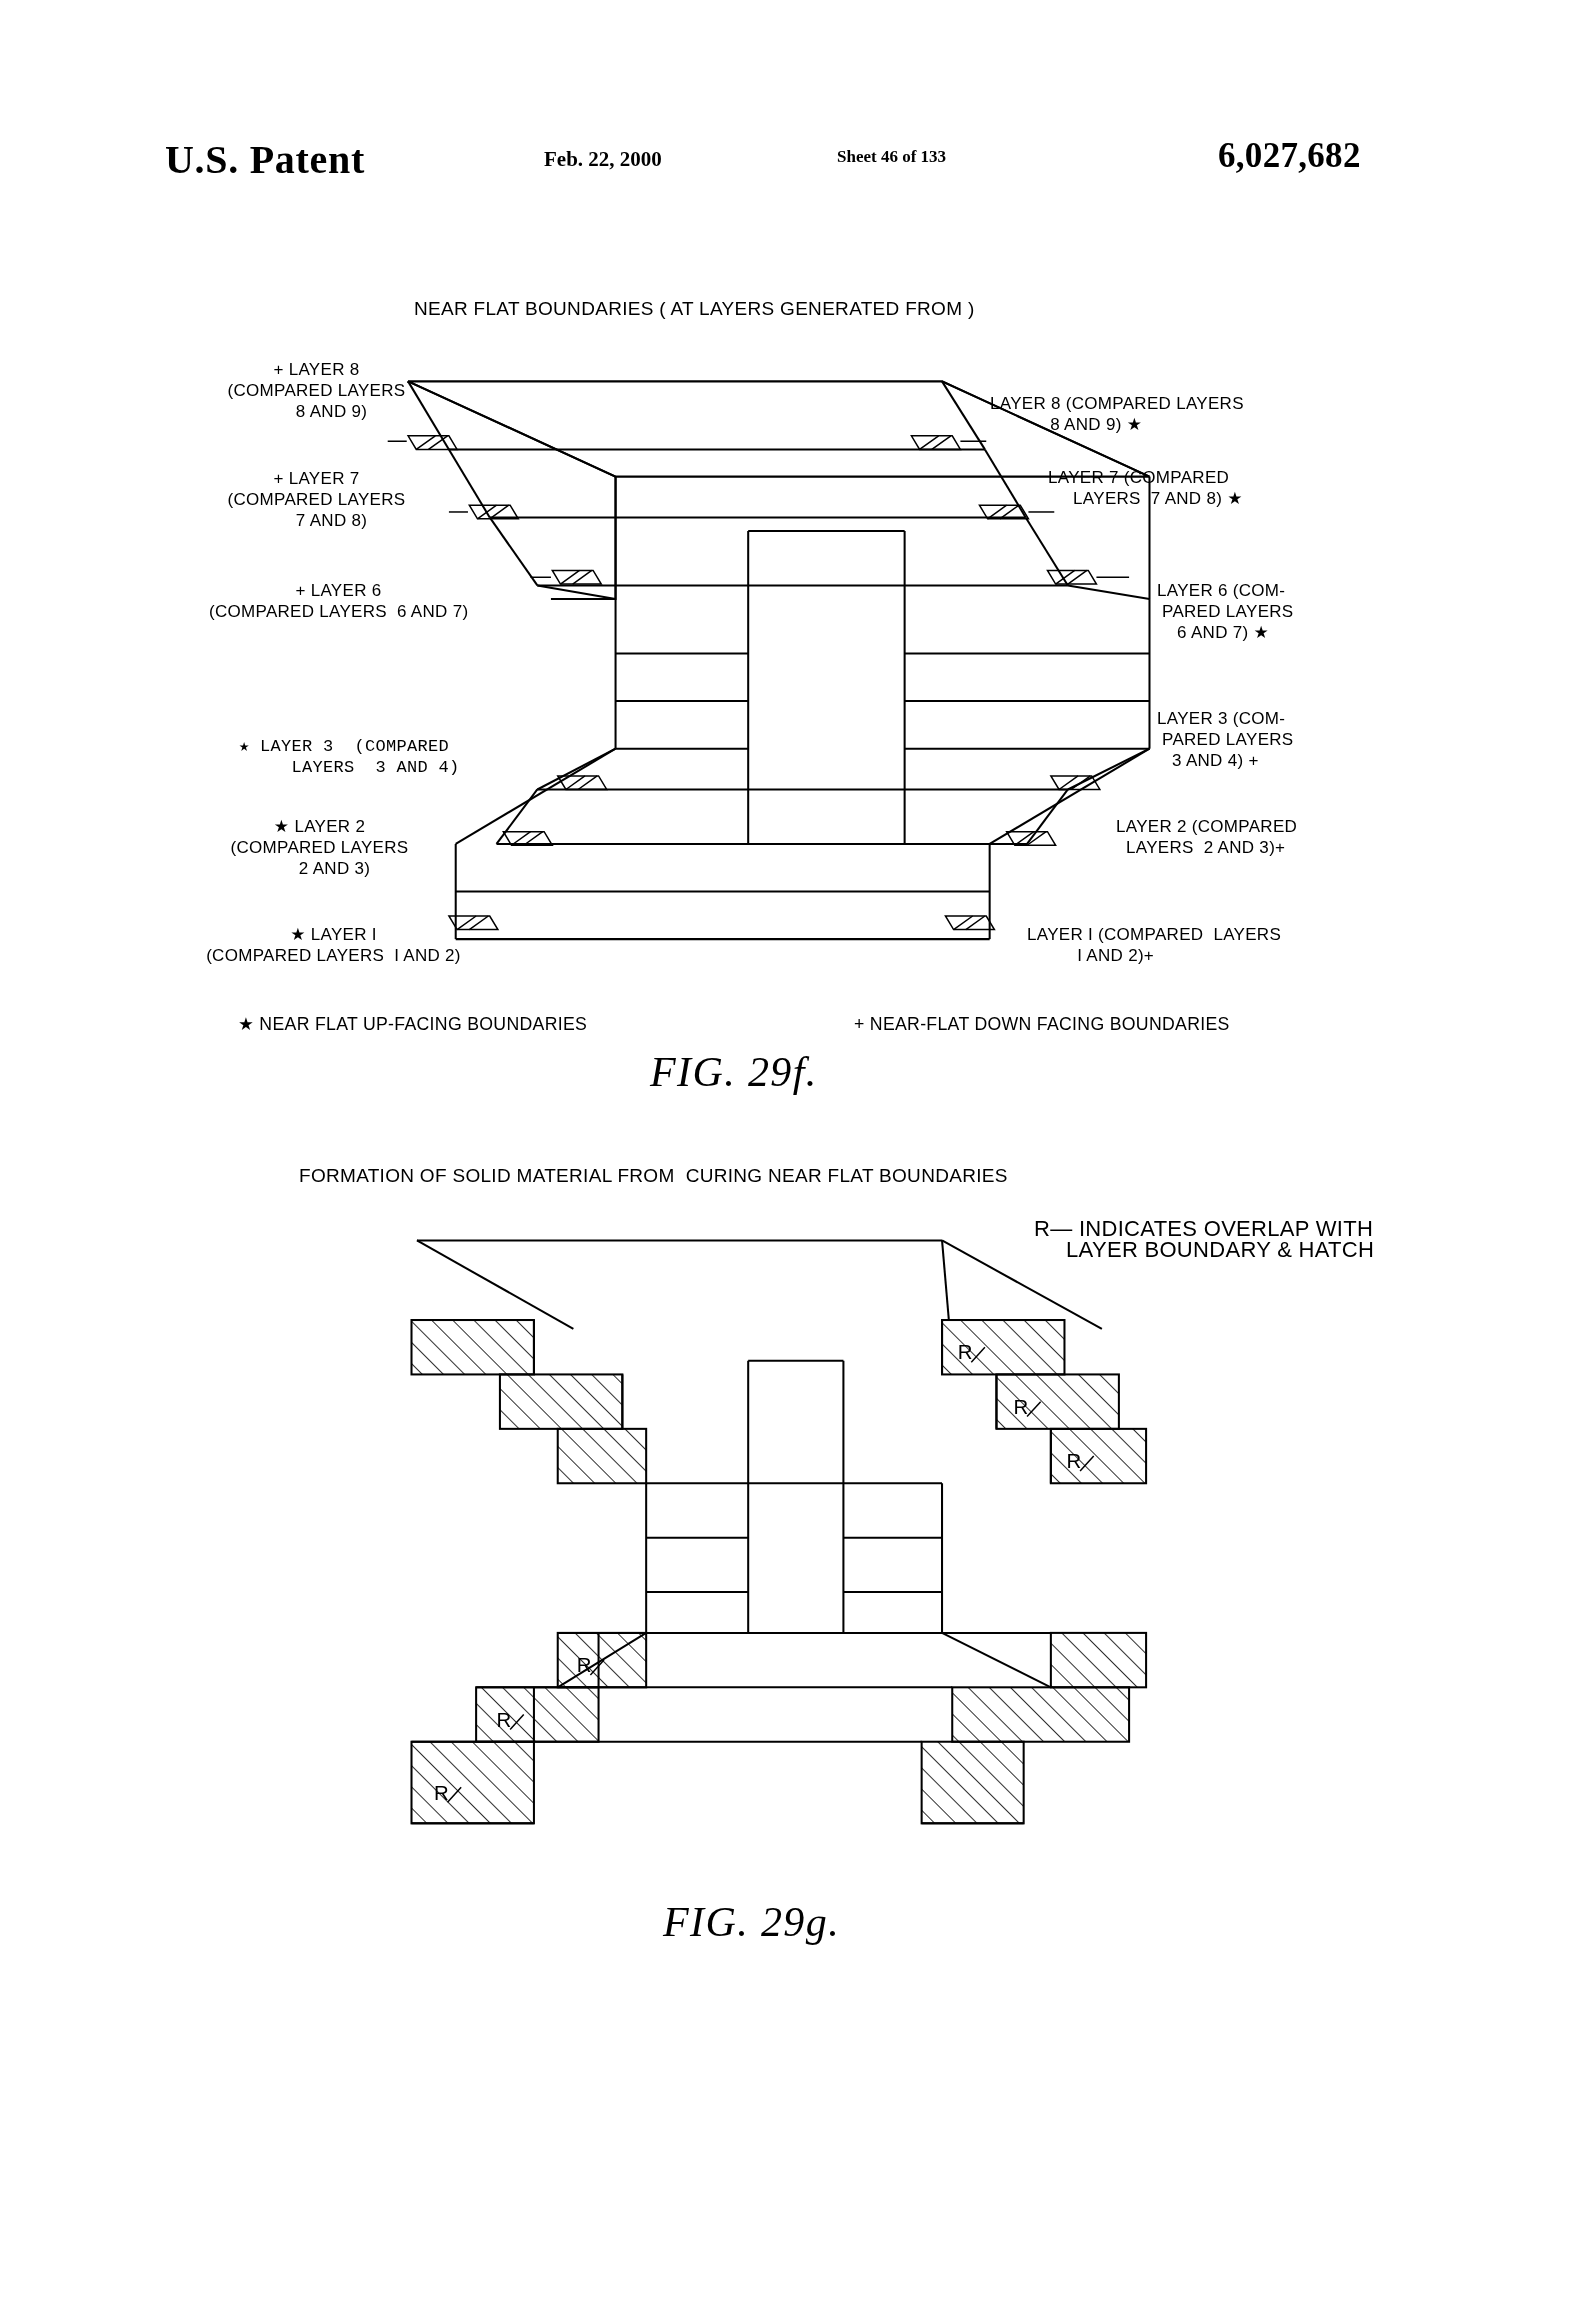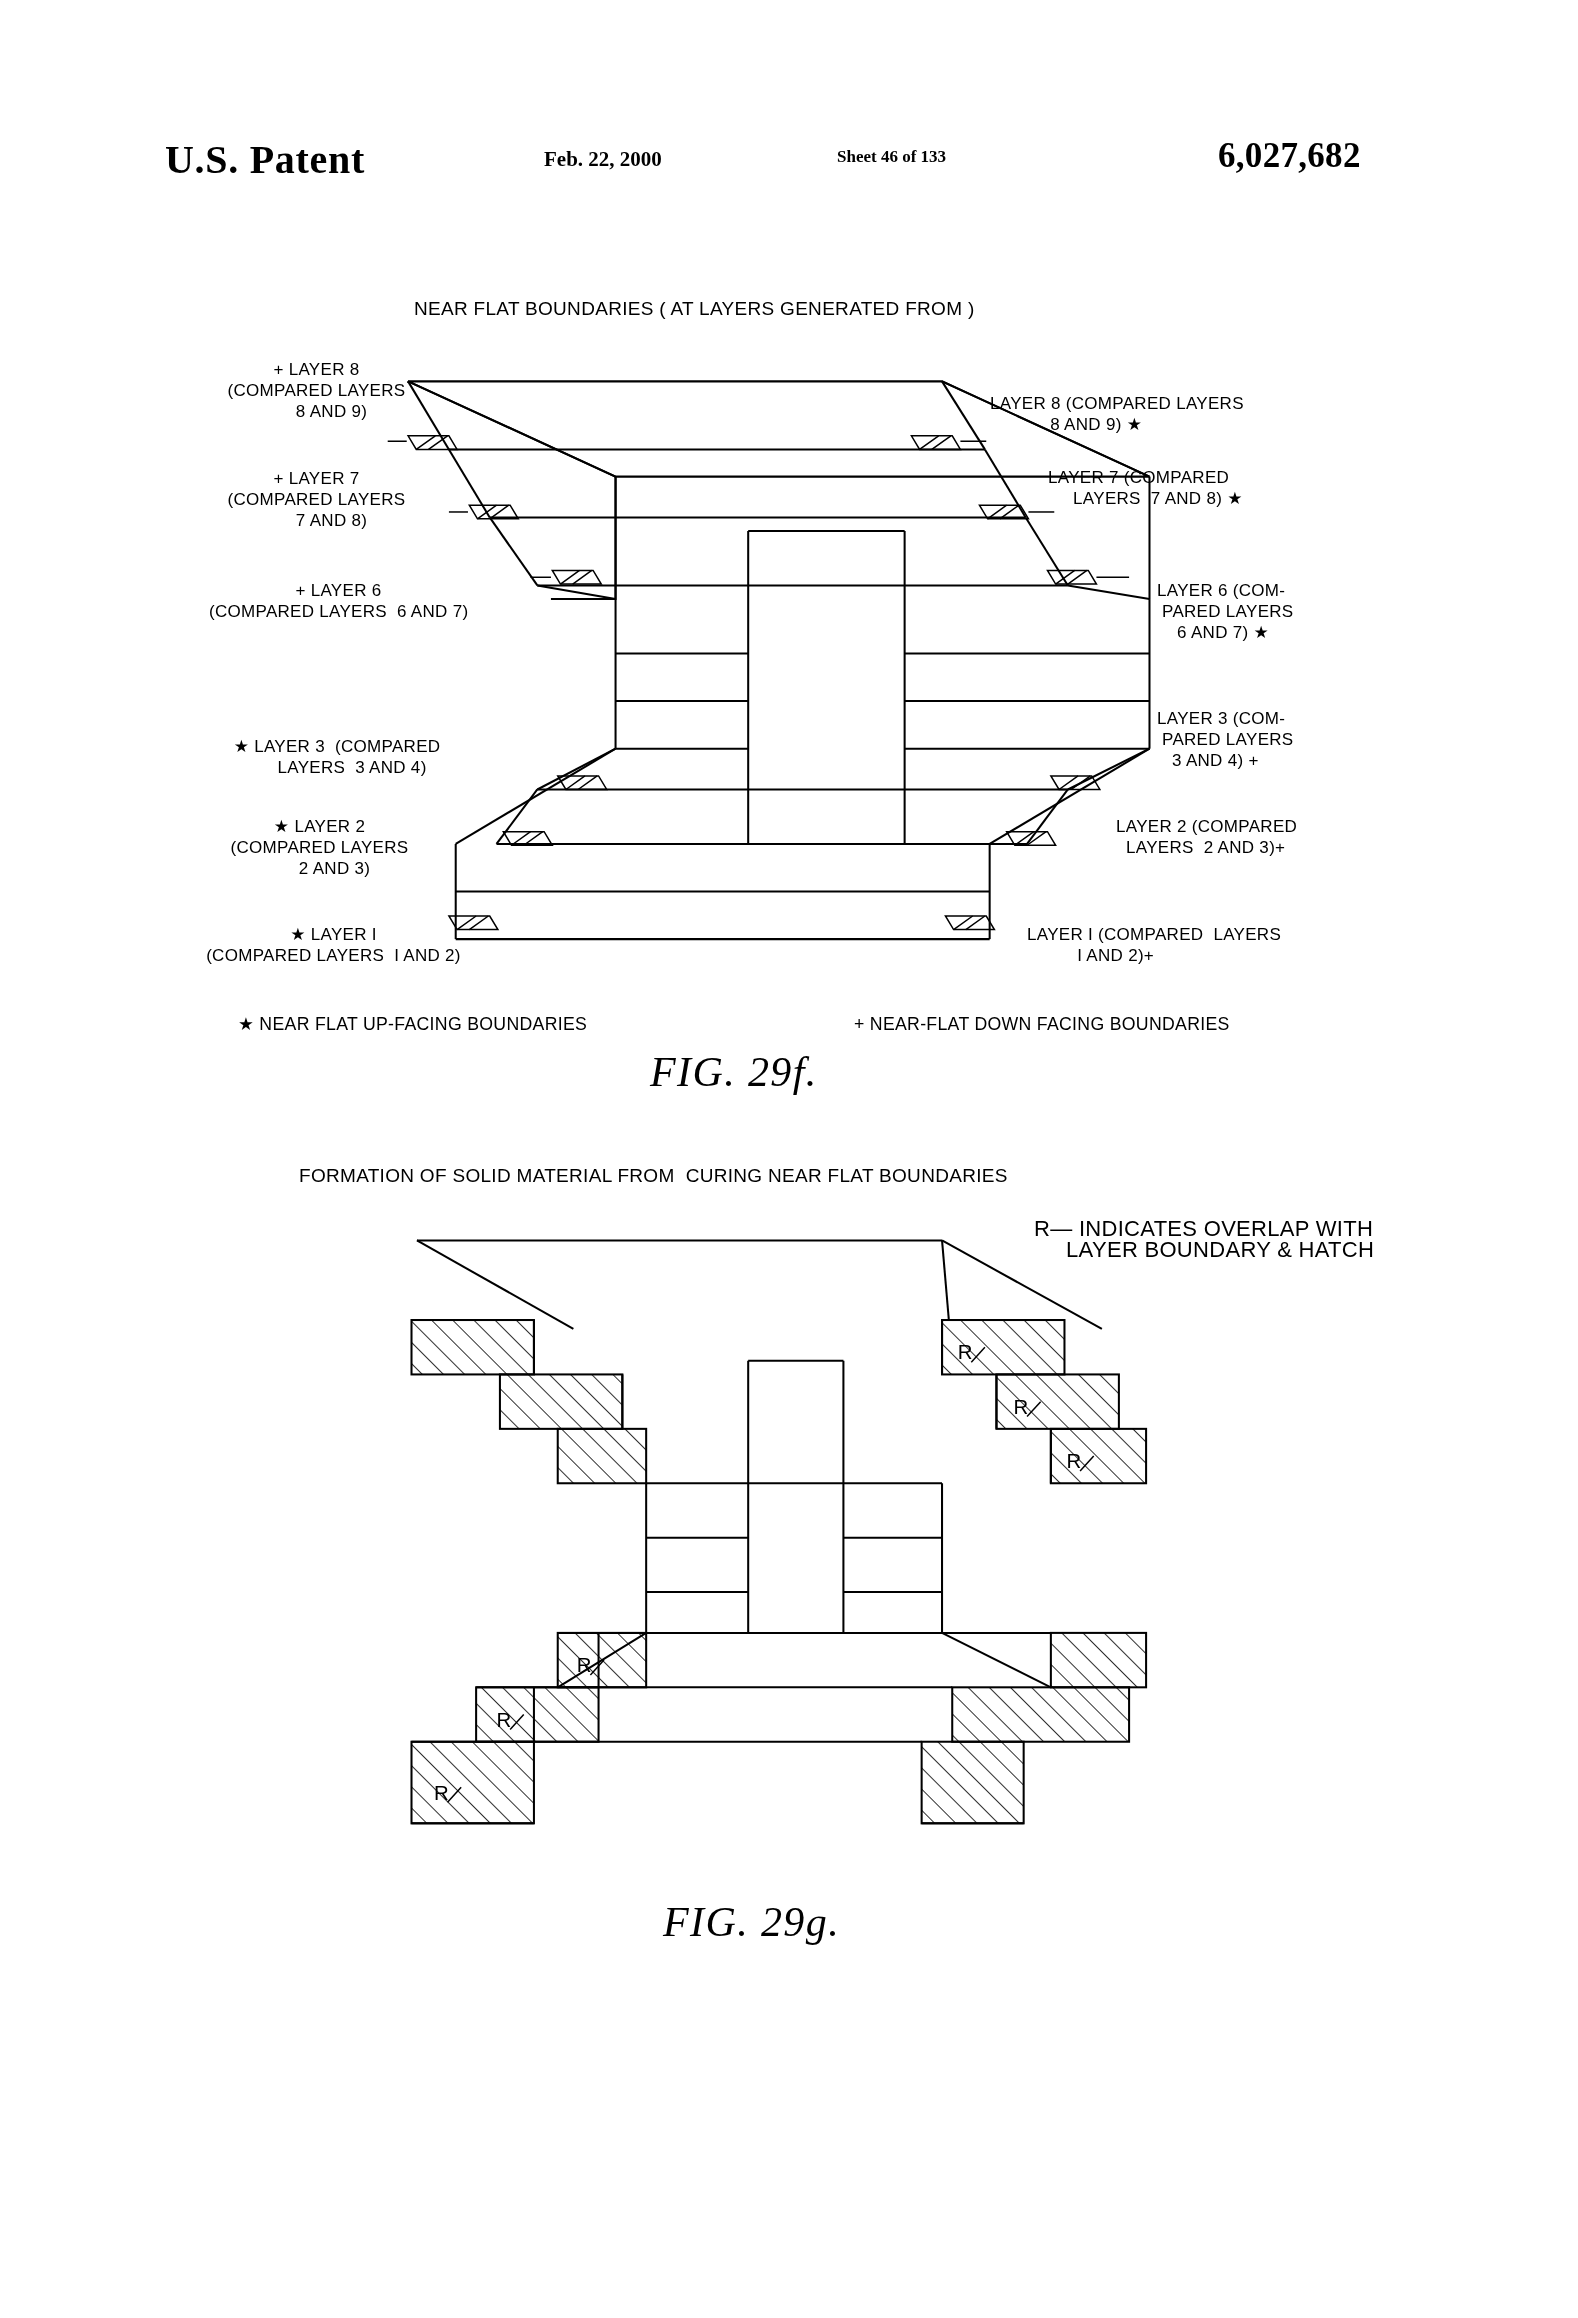--- a/index.html
+++ b/index.html
@@ -103,21 +103,21 @@
   <div class="ftext" style="left:381px; top:298px; font-size:19px;margin-left:33px;">NEAR FLAT BOUNDARIES ( AT LAYERS GENERATED FROM )</div>
 
   <div class="ftext c" style="left:204px; top:359px; width:225px;">+ LAYER 8
 (COMPARED LAYERS
       8 AND 9)</div>
   <div class="ftext c" style="left:204px; top:468px; width:225px;">+ LAYER 7
 (COMPARED LAYERS
       7 AND 8)</div>
   <div class="ftext c" style="left:197px; top:580px; width:259px;margin-left:12px;">+ LAYER 6
 (COMPARED LAYERS  6 AND 7)</div>
-  <div class="ftext c" style="left:201px; top:736px; width:272px;">★ LAYER 3  (COMPARED
+  <div class="ftext c" style="left:208px; top:736px; width:272px;font-family:Liberation Mono, monospace;">★ LAYER 3  (COMPARED
       LAYERS  3 AND 4)</div>
   <div class="ftext c" style="left:204px; top:816px; width:231px;">★ LAYER 2
 (COMPARED LAYERS
       2 AND 3)</div>
   <div class="ftext c" style="left:204px; top:924px; width:259px;">★ LAYER I
 (COMPARED LAYERS  I AND 2)</div>
 
   <div class="ftext" style="left:990px; top:393px; width:354px;">LAYER 8 (COMPARED LAYERS
             8 AND 9) ★</div>
   <div class="ftext" style="left:1048px; top:467px; width:313px;">LAYER 7 (COMPARED

